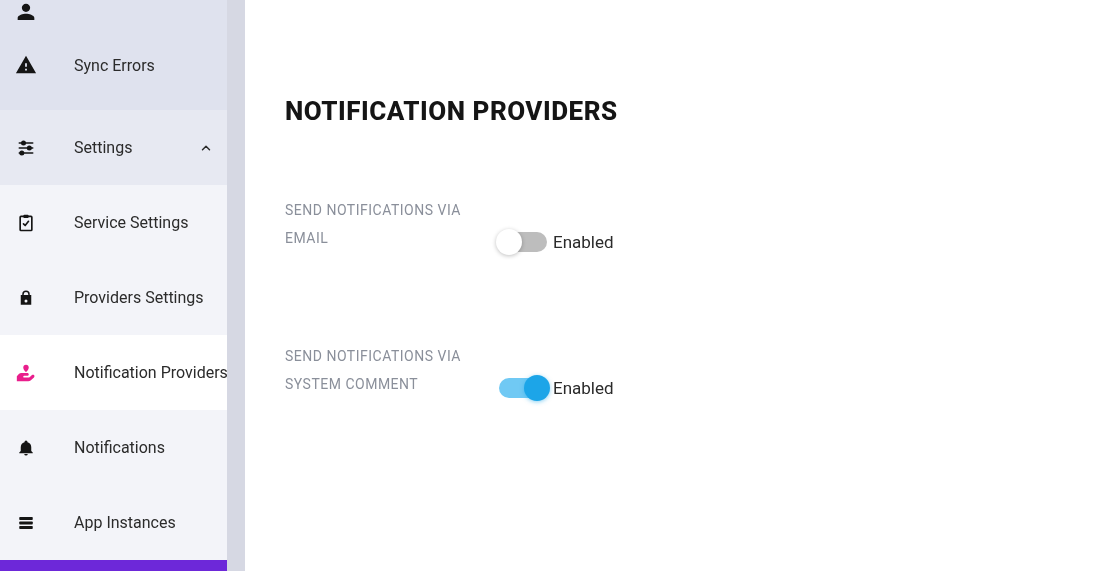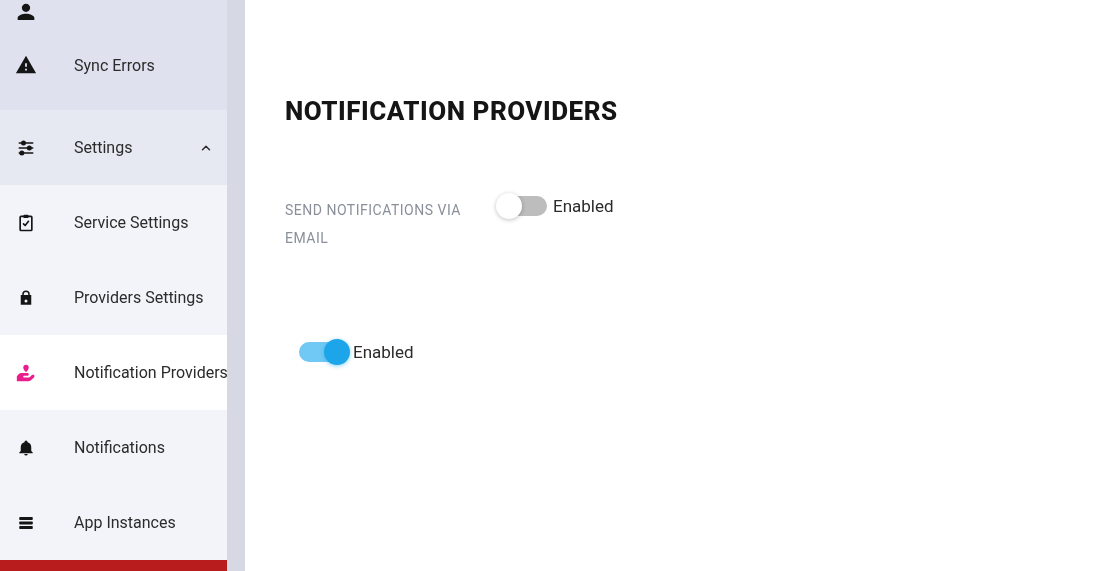--- a/index.html
+++ b/index.html
@@ -15,21 +15,21 @@
   }
   .page {
     display: flex;
     width: 100%;
     height: 100%;
   }
   
   .sidebar {
     width: 245px;
     height: 100%;
-    background: #b91c1c;
+    background: #6d28d9;
     position: relative;
     overflow: hidden;
   }
   .sidebar::before {
     
     content: "";
     position: absolute;
     inset: 0;
     background: linear-gradient(155deg, rgba(255,255,255,0.35) 0%, rgba(255,255,255,0.0) 50%);
     pointer-events: none;
@@ -89,21 +89,21 @@
     margin-top: 96px;
     font-size: 26px;
     font-weight: 800;
     letter-spacing: 0.5px;
     color: #151515;
     text-transform: uppercase;
   }
   .settings-list { margin-top: 70px; }
   .setting-row {
     display: flex;
-    align-items: flex-start;
+    align-items: flex-end;
     margin-bottom: 90px;
   }
   .setting-label {
     width: 200px;
     font-size: 14px;
     letter-spacing: 0.5px;
     color: #8a8f9a;
     text-transform: uppercase;
     line-height: 2.0;
   }
@@ -245,20 +245,21 @@
       <div class="setting-row">
         <div class="setting-label">Send notifications via email</div>
         <div class="toggle off">
           <div class="track"></div>
           <div class="knob"></div>
         </div>
         <div class="toggle-status">Enabled</div>
       </div>
 
       <div class="setting-row">
+        <div class="setting-label">Send notifications via system comment</div>
         <div class="toggle on">
           <div class="track"></div>
           <div class="knob"></div>
         </div>
         <div class="toggle-status">Enabled</div>
       </div>
 
     </div>
   </main>
 </div>

